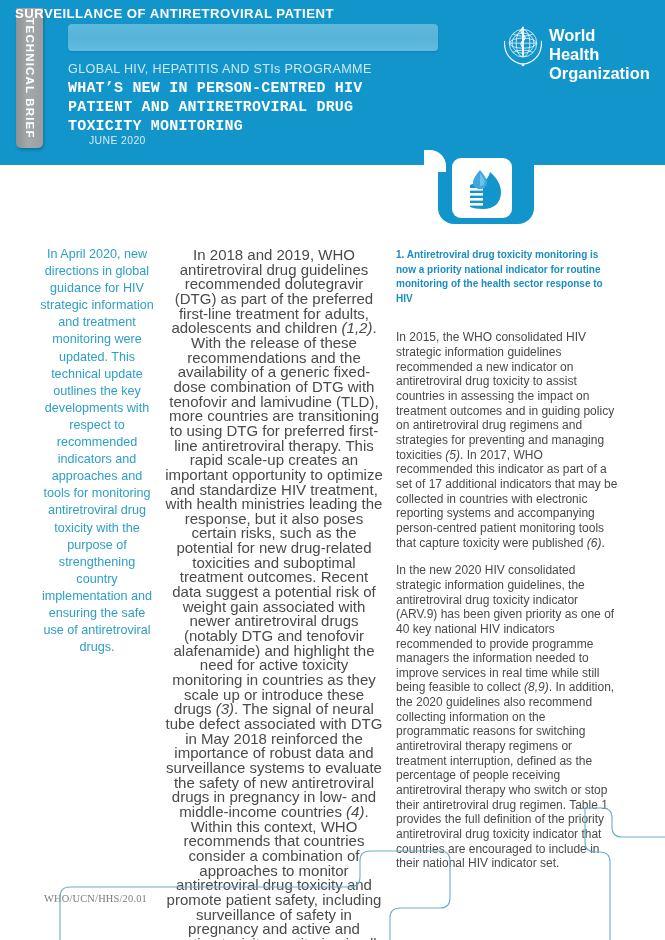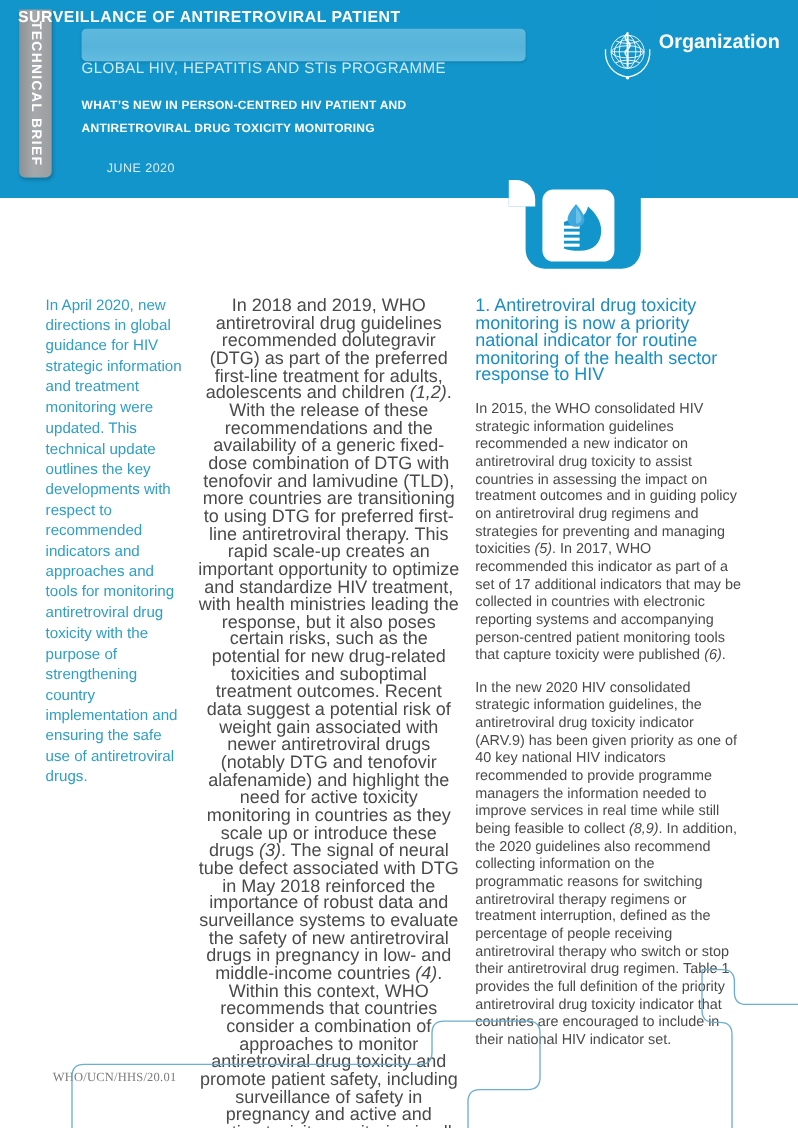--- a/index.html
+++ b/index.html
@@ -84,36 +84,36 @@
     left: 15px; top: 6px;
     color: #ffffff;
     font-size: 13.2px;
     font-weight: bold;
     letter-spacing: 0.45px;
     font-family: "Liberation Sans", sans-serif;
   }
 
   .prog-line {
     position: absolute;
-    left: 68px; top: 50px;
+    left: 68px; top: 62px;
     color: #cfe9f5;
     font-size: 12.6px;
     letter-spacing: 0.35px;
     font-family: "Liberation Sans", sans-serif;
   }
   .main-title {
     position: absolute;
     left: 68px; top: 79px;
     width: 355px;
     color: #ffffff;
-    font-size: 10px;
+    font-size: 15px;
     font-weight: bold;
     line-height: 19px;
     letter-spacing: 0.2px;
-    font-family: Liberation Sans, sans-serif;
+    font-family: Liberation Mono, monospace;
   }
   .date-line {
     position: absolute;
     left: 68px; top: 135px;
     color: #d7ecf7;
     font-size: 10.4px;
     letter-spacing: 0.4px;
     font-family: "Liberation Sans", sans-serif;
     margin-left: 21px;
   }
@@ -142,21 +142,21 @@
     width: 60px; height: 60px;
     background: #ffffff;
     border-radius: 9px;
   }
 
   
   .col-left {
     position: absolute;
     left: 38px; top: 246px;
     width: 118px;
-    text-align: left;
+    text-align: center;
     color: #2e9fc4;
     font-size: 12.6px;
     line-height: 17.1px;
     font-family: "Liberation Sans", sans-serif;
   }
   .col-mid {
     position: absolute;
     left: 165px; top: 248px;
     width: 218px;
     color: #4a4a4a;
@@ -166,24 +166,24 @@
     font-family: "Liberation Sans", sans-serif;
   }
   .col-right {
     position: absolute;
     left: 396px; top: 248px;
     width: 222px;
     font-family: "Liberation Sans", sans-serif;
   }
   .rh {
     color: #1a8ec4;
-    font-size: 15px;
-    font-weight: normal;
+    font-size: 10px;
+    font-weight: bold;
     line-height: 14.6px;
-    margin: 0 0 12px 0;
+    margin: 0 0 24px 0;
   }
   .rp {
     color: #4a4a4a;
     font-size: 12px;
     line-height: 14.65px;
     margin: 0 0 13px 0;
   }
   .rp:last-child { margin-bottom: 0; }
   em { font-style: italic; }
 
@@ -238,20 +238,21 @@
     </g>
     <g fill="none" stroke="#ffffff" stroke-width="2.4" stroke-linecap="round">
       <path d="M50 92 C24 88 8 68 10 42"></path>
       <path d="M50 92 C76 88 92 68 90 42"></path>
     </g>
     <g fill="#ffffff">
       <circle cx="50" cy="93" r="3.2"></circle>
     </g>
   </svg>
   <div class="who-words">
+    <div>World Health</div>
     <div>Organization</div>
   </div>
 </div>
 
 <div class="badge-icon">
   <svg width="60" height="60" viewBox="0 0 60 60">
     <path d="M38 14 c7 6 11 13 11 20 c0 11 -7 17 -18 17 c-6 0 -10 -1 -13 -2
              l0 -10 l14 0 l-14 0 l0 -4 l13 0 l-13 0 l0 -4 l12 0 l-12 0 l0 -4
              c4 -2 9 -3 13 -4 c4 -1 6 -5 7 -9 z" fill="#1295cb"></path>
     <g fill="#ffffff">

